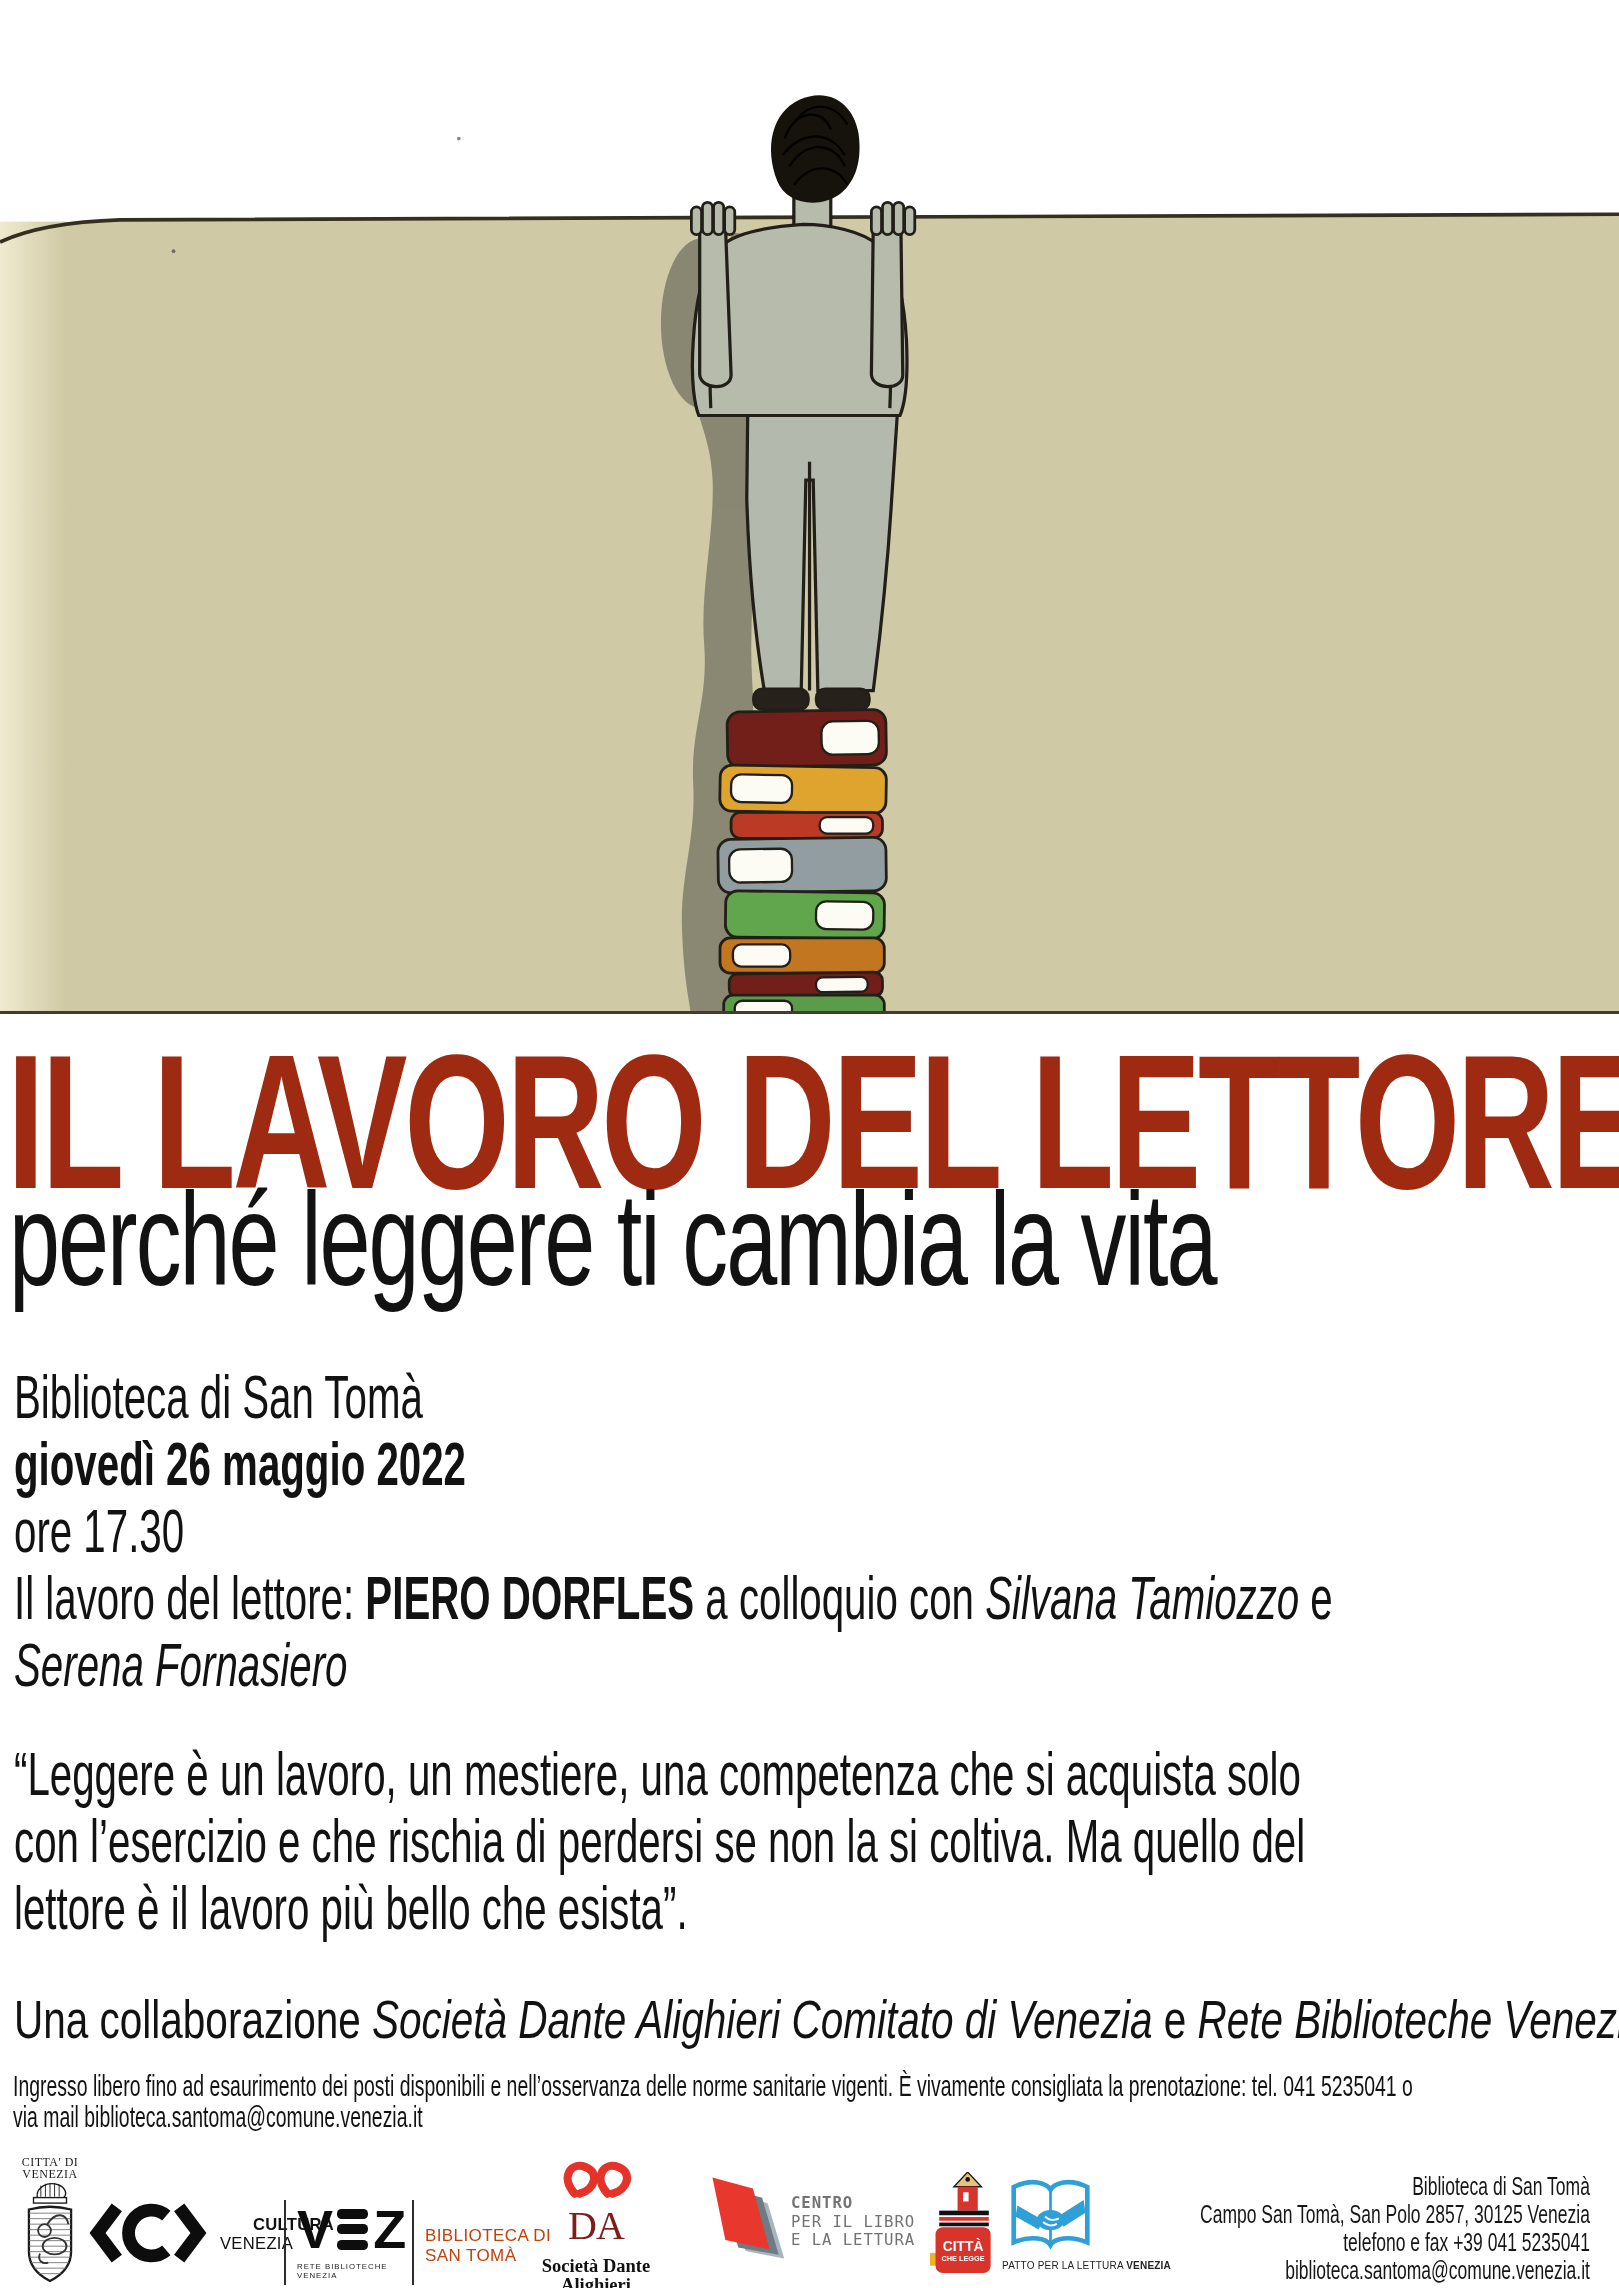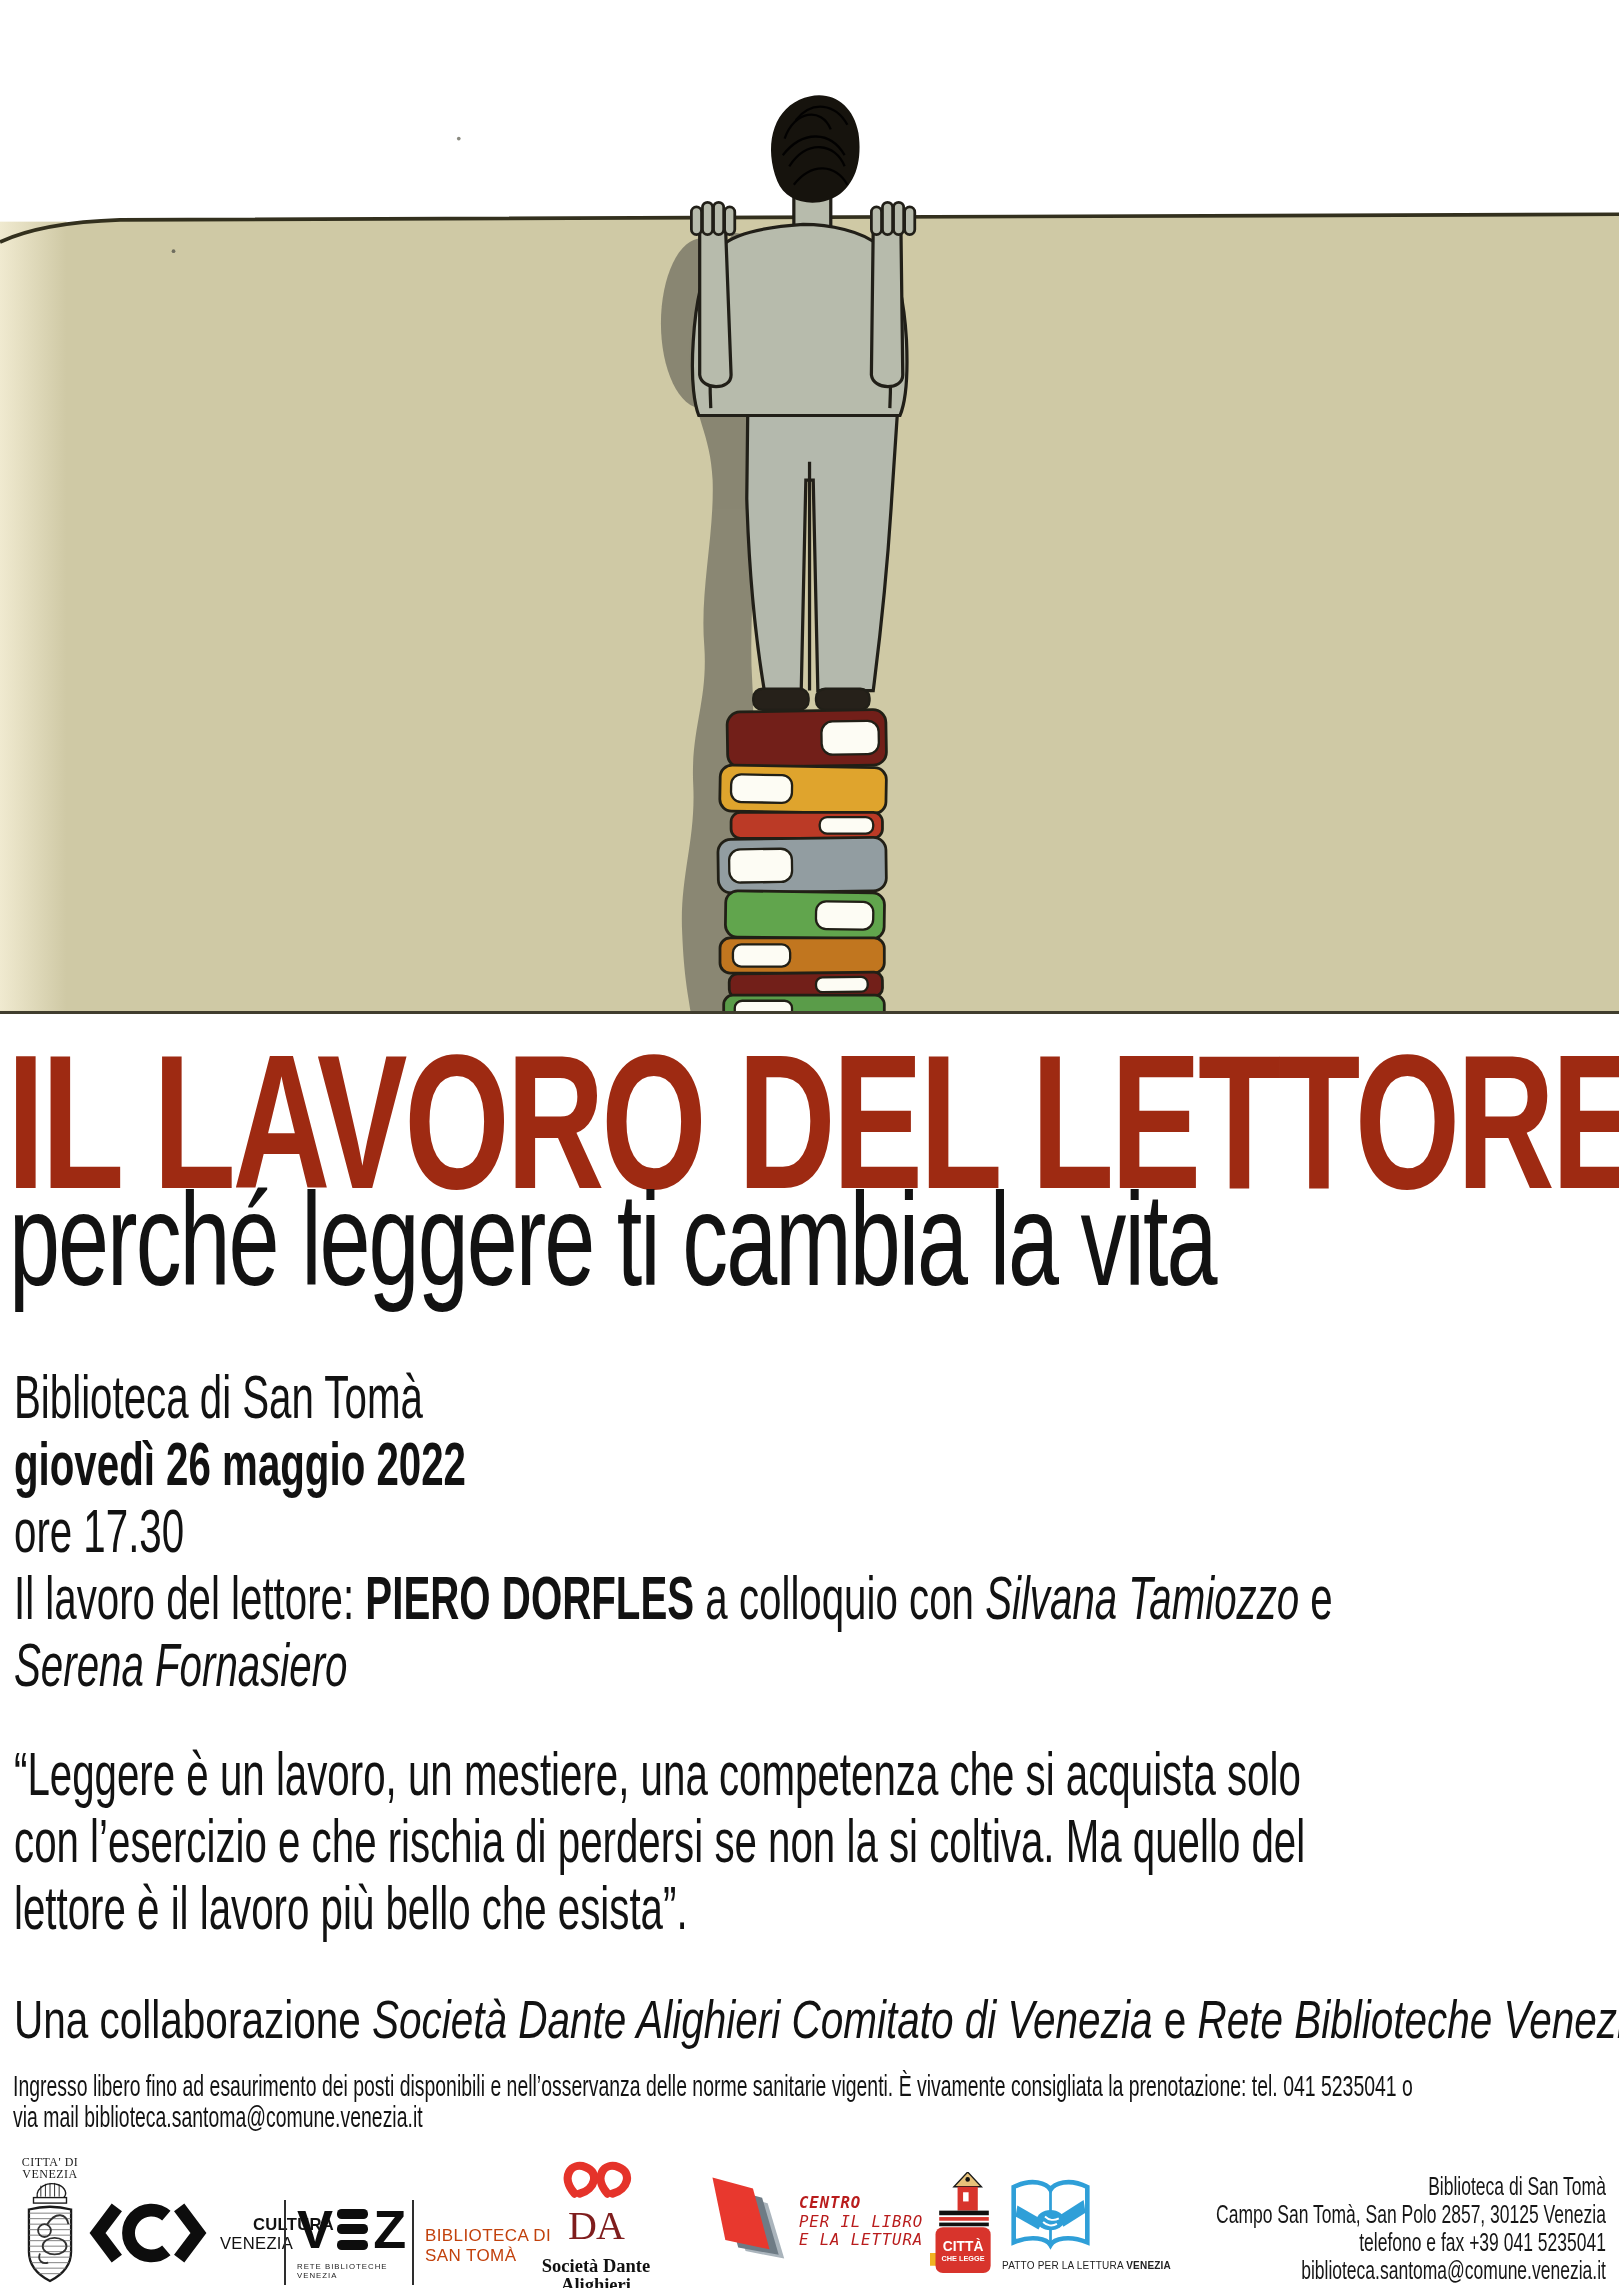--- a/index.html
+++ b/index.html
@@ -21,41 +21,41 @@
   .info .it{font-style:italic;}
 
   .quote{left:14px;top:1741px;font-size:61px;line-height:67px;transform:scaleX(.66);}
 
   .collab{left:14px;top:1990px;font-size:54px;line-height:59px;transform:scaleX(.75);}
   .collab .it{font-style:italic;}
 
   .notice{left:13px;top:2071px;font-size:29px;line-height:31px;font-weight:400;transform:scaleX(.67);}
 
   
-  .footer{left:0;top:2150px;width:1604px;height:138px;padding-left:16px;}
+  .footer{left:0;top:2150px;width:1604px;height:138px;}
   .crest{left:11px;top:5.5px;width:78px;text-align:center;}
   .crest .ctext{font-family:"Liberation Serif",serif;font-size:12px;line-height:12px;letter-spacing:0.5px;color:#1b1b1b;}
   .cmark{left:87px;top:50px;}
   .cultura{left:220px;top:66px;font-size:16.6px;line-height:18.5px;letter-spacing:0.3px;color:#111;}
   .cultura .l1{font-weight:700;margin-left:33px;}
   .vdiv{width:1.8px;background:#2e2e2e;top:50px;height:85px;}
   .vez{left:297px;top:52px;width:107px;text-align:left;}
   .vezrow{display:flex;align-items:center;gap:5.5px;}
   .vezletter{font-size:54px;font-weight:800;line-height:54px;letter-spacing:-1.8px;color:#0d0d0d;}
   .vezbars{display:flex;flex-direction:column;gap:5.5px;}
   .vezbars span{display:block;width:31px;height:10px;border-radius:4.6px;background:#0d0d0d;}
   .vezsub{margin-top:5.5px;font-size:7.8px;letter-spacing:1px;color:#222;}
   .santoma{left:425px;top:76px;font-size:17px;line-height:20px;letter-spacing:0.4px;color:#c2410c;}
   .santoma .l2{font-weight:400;}
   .dante{left:513px;top:7.4px;width:166px;text-align:center;font-family:"Liberation Serif",serif;color:#111;}
   .dante .da{font-size:40px;line-height:46px;color:#7f1d1d;letter-spacing:-0.9px;}
   .dante .dname{margin-top:7.4px;font-size:18.5px;font-weight:700;line-height:19.4px;}
   .cepell{left:705px;top:22px;display:flex;}
-  .cepell .ctxt{margin-left:11px;padding-top:22px;font-family:"DejaVu Sans Mono",monospace;
-                font-size:15.7px;line-height:18.5px;letter-spacing:0.9px;color:#b91c1c;font-style:italic;}
+  .cepell .ctxt{margin-left:3px;padding-top:22px;font-family:"DejaVu Sans Mono",monospace;
+                font-size:15.7px;line-height:18.5px;letter-spacing:0.9px;color:#737373;}
   .cepell .ctxt .l1{font-weight:700;}
   .ccl{left:930px;top:22px;}
   .patto{left:1002px;top:26px;width:96px;text-align:center;}
   .patto .plabel{margin-top:0;font-size:10px;letter-spacing:0.2px;color:#222;white-space:nowrap;}
   .patto .plabel b{font-weight:800;}
   .address{right:14px;top:22px;text-align:right;font-size:25px;line-height:28px;
            transform:scaleX(.70);color:#161616;}
 </style>
 </head>
 <body>

